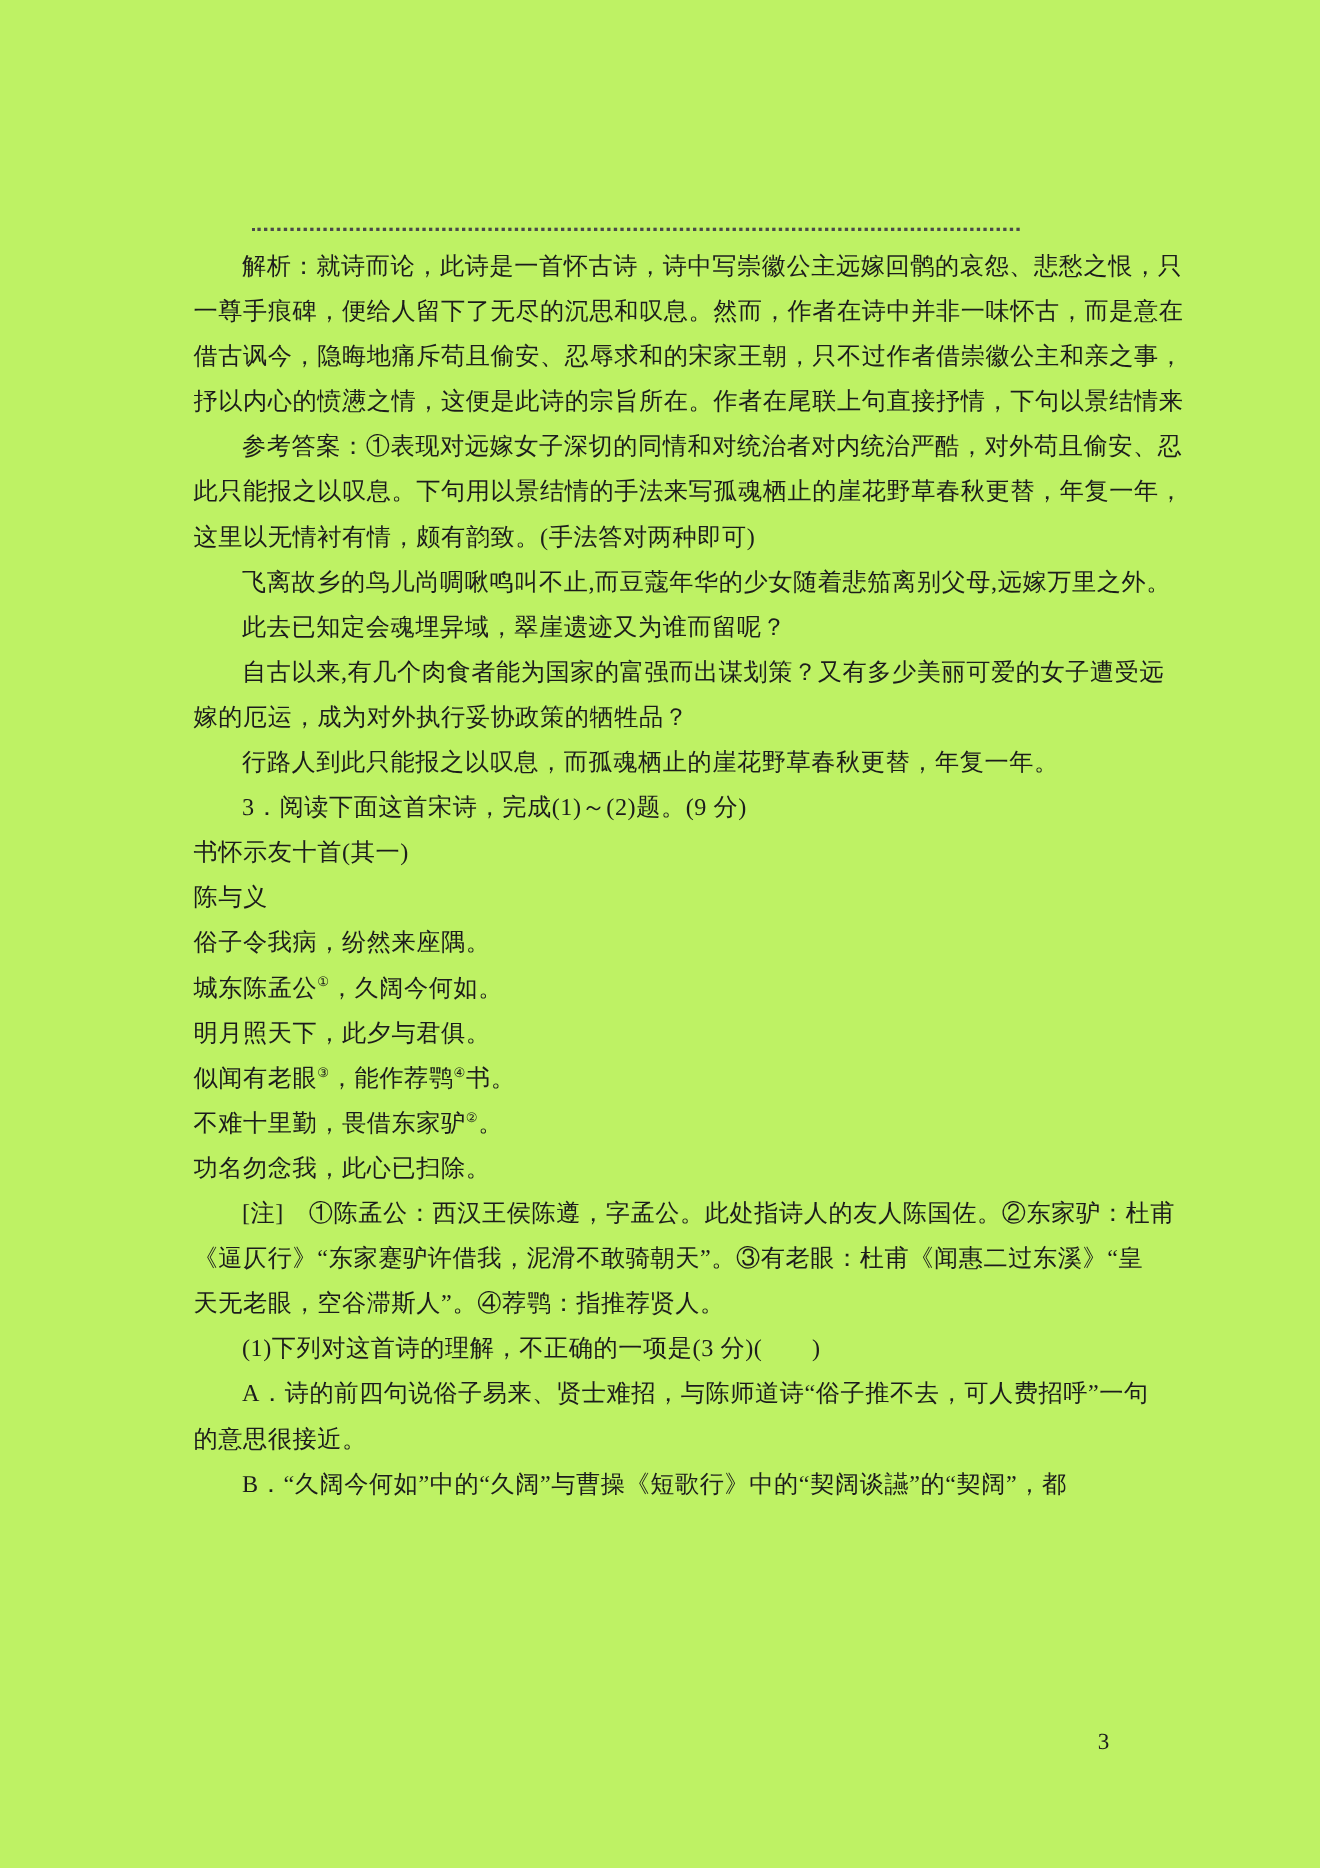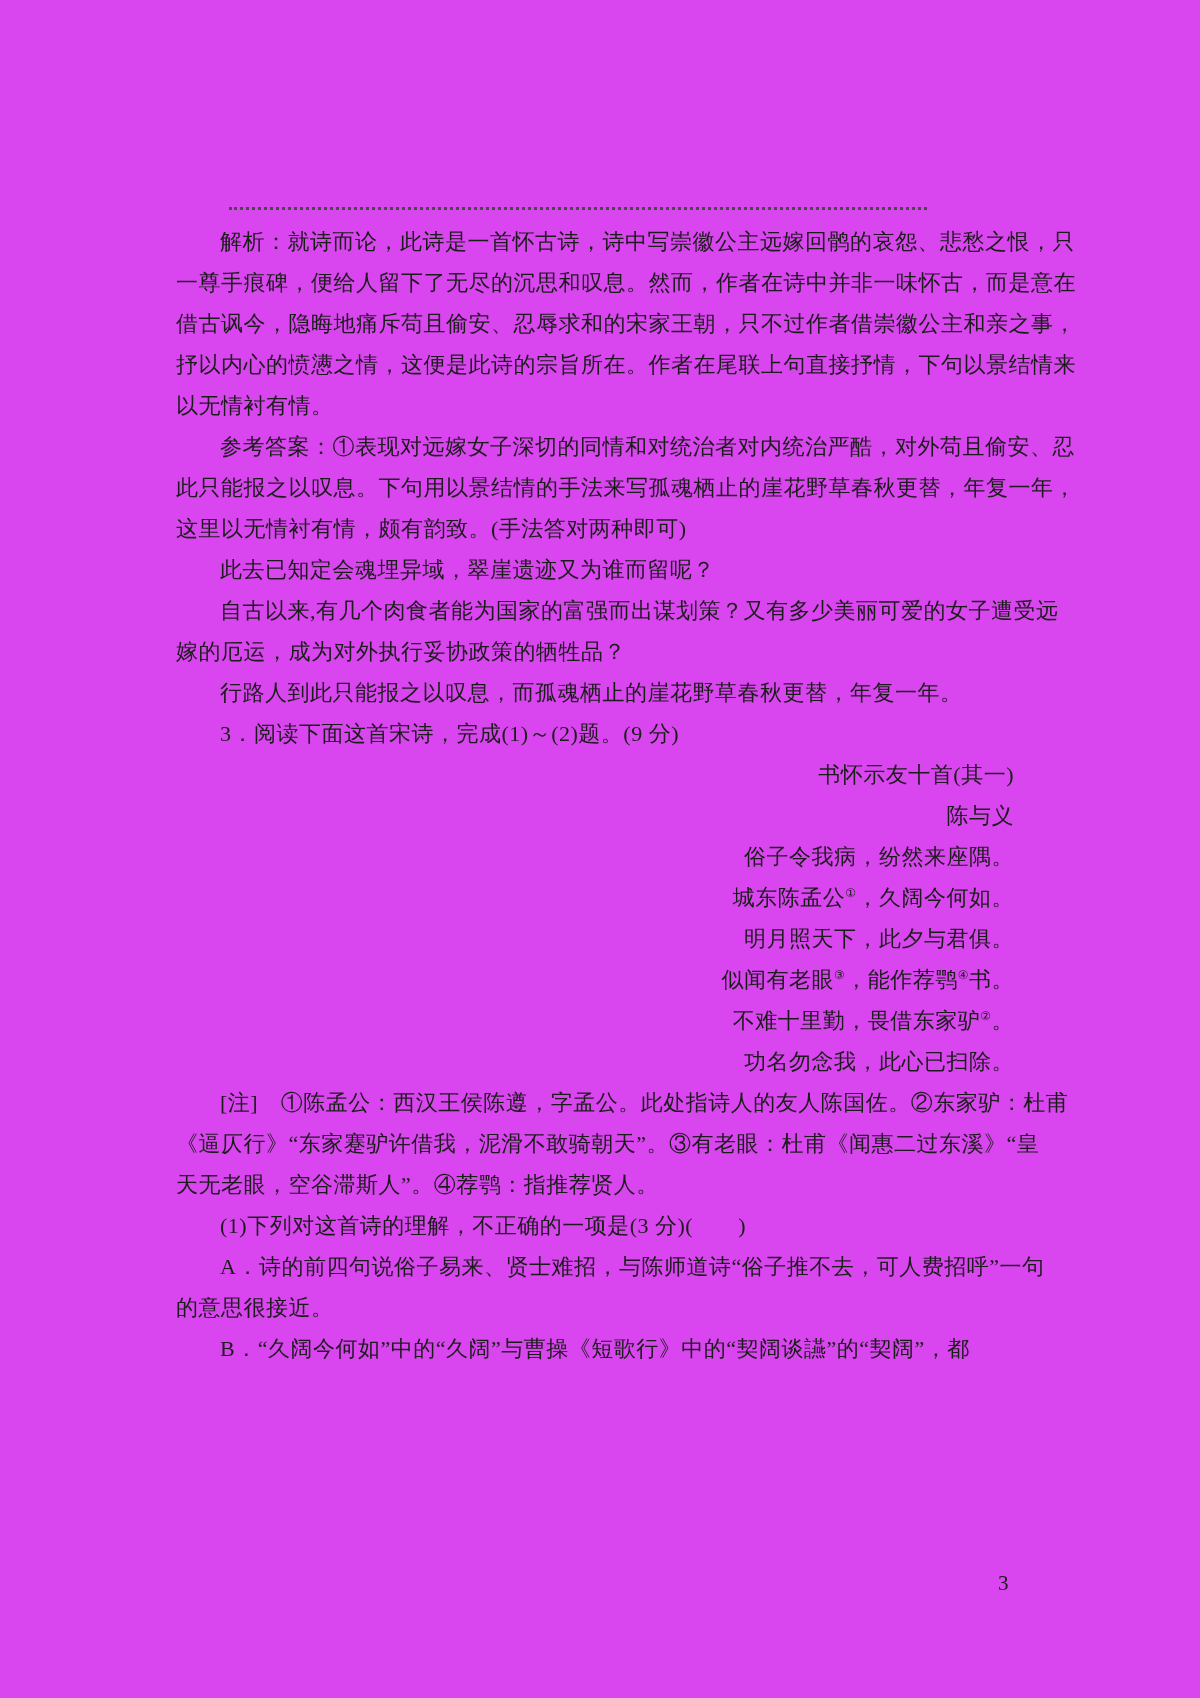--- a/index.html
+++ b/index.html
@@ -4,39 +4,39 @@
 <style>
   * { margin: 0; padding: 0; box-sizing: border-box; }
   html, body { background: #ffffff; }
   body {
     width: 1200px; height: 1698px;
     position: relative;
     font-family: "Liberation Serif", "DejaVu Serif", serif;
     color: #1c1c1c;
   }
   .page {
-    position: absolute; inset: 0; background: #d946ef;
+    position: absolute; inset: 0; background: #bef264;
   }
   .dotted-sep {
     position: absolute;
     left: 229px; top: 207px; width: 698px; height: 0;
     border-top: 3px dotted #4a4a4a;
   }
   .content {
     position: absolute;
     left: 176px; top: 221px; width: 838px;
     font-size: 22px;
   }
   .line {
     height: 41px; line-height: 41px;
     white-space: nowrap;
     letter-spacing: 0.5px;
   }
   .indent { padding-left: 44px; }
-  .center { text-align: right; }
+  .center { text-align: left; }
   sup {
     font-size: 12px;
     vertical-align: super;
     line-height: 0;
   }
   .page-num {
     position: absolute;
     left: 998px; top: 1571px;
     font-size: 21px;
     color: #1c1c1c;
@@ -48,26 +48,26 @@
 <div class="page">
 
   <div class="dotted-sep"></div>
 
   <div class="content">
 
     <div class="line indent">解析：就诗而论，此诗是一首怀古诗，诗中写崇徽公主远嫁回鹘的哀怨、悲愁之恨，只</div>
     <div class="line">一尊手痕碑，便给人留下了无尽的沉思和叹息。然而，作者在诗中并非一味怀古，而是意在</div>
     <div class="line">借古讽今，隐晦地痛斥苟且偷安、忍辱求和的宋家王朝，只不过作者借崇徽公主和亲之事，</div>
     <div class="line">抒以内心的愤懑之情，这便是此诗的宗旨所在。作者在尾联上句直接抒情，下句以景结情来</div>
-    <div class="line">以无情衬有情。</div>
 
     <div class="line indent">参考答案：①表现对远嫁女子深切的同情和对统治者对内统治严酷，对外苟且偷安、忍</div>
     <div class="line">此只能报之以叹息。下句用以景结情的手法来写孤魂栖止的崖花野草春秋更替，年复一年，</div>
     <div class="line">这里以无情衬有情，颇有韵致。(手法答对两种即可)</div>
 
+    <div class="line indent">飞离故乡的鸟儿尚啁啾鸣叫不止,而豆蔻年华的少女随着悲笳离别父母,远嫁万里之外。</div>
     <div class="line indent">此去已知定会魂埋异域，翠崖遗迹又为谁而留呢？</div>
     <div class="line indent">自古以来,有几个肉食者能为国家的富强而出谋划策？又有多少美丽可爱的女子遭受远</div>
     <div class="line">嫁的厄运，成为对外执行妥协政策的牺牲品？</div>
     <div class="line indent">行路人到此只能报之以叹息，而孤魂栖止的崖花野草春秋更替，年复一年。</div>
 
     <div class="line indent">3．阅读下面这首宋诗，完成(1)～(2)题。(9 分)</div>
 
     <div class="line center">书怀示友十首(其一)</div>
     <div class="line center">陈与义</div>
 

